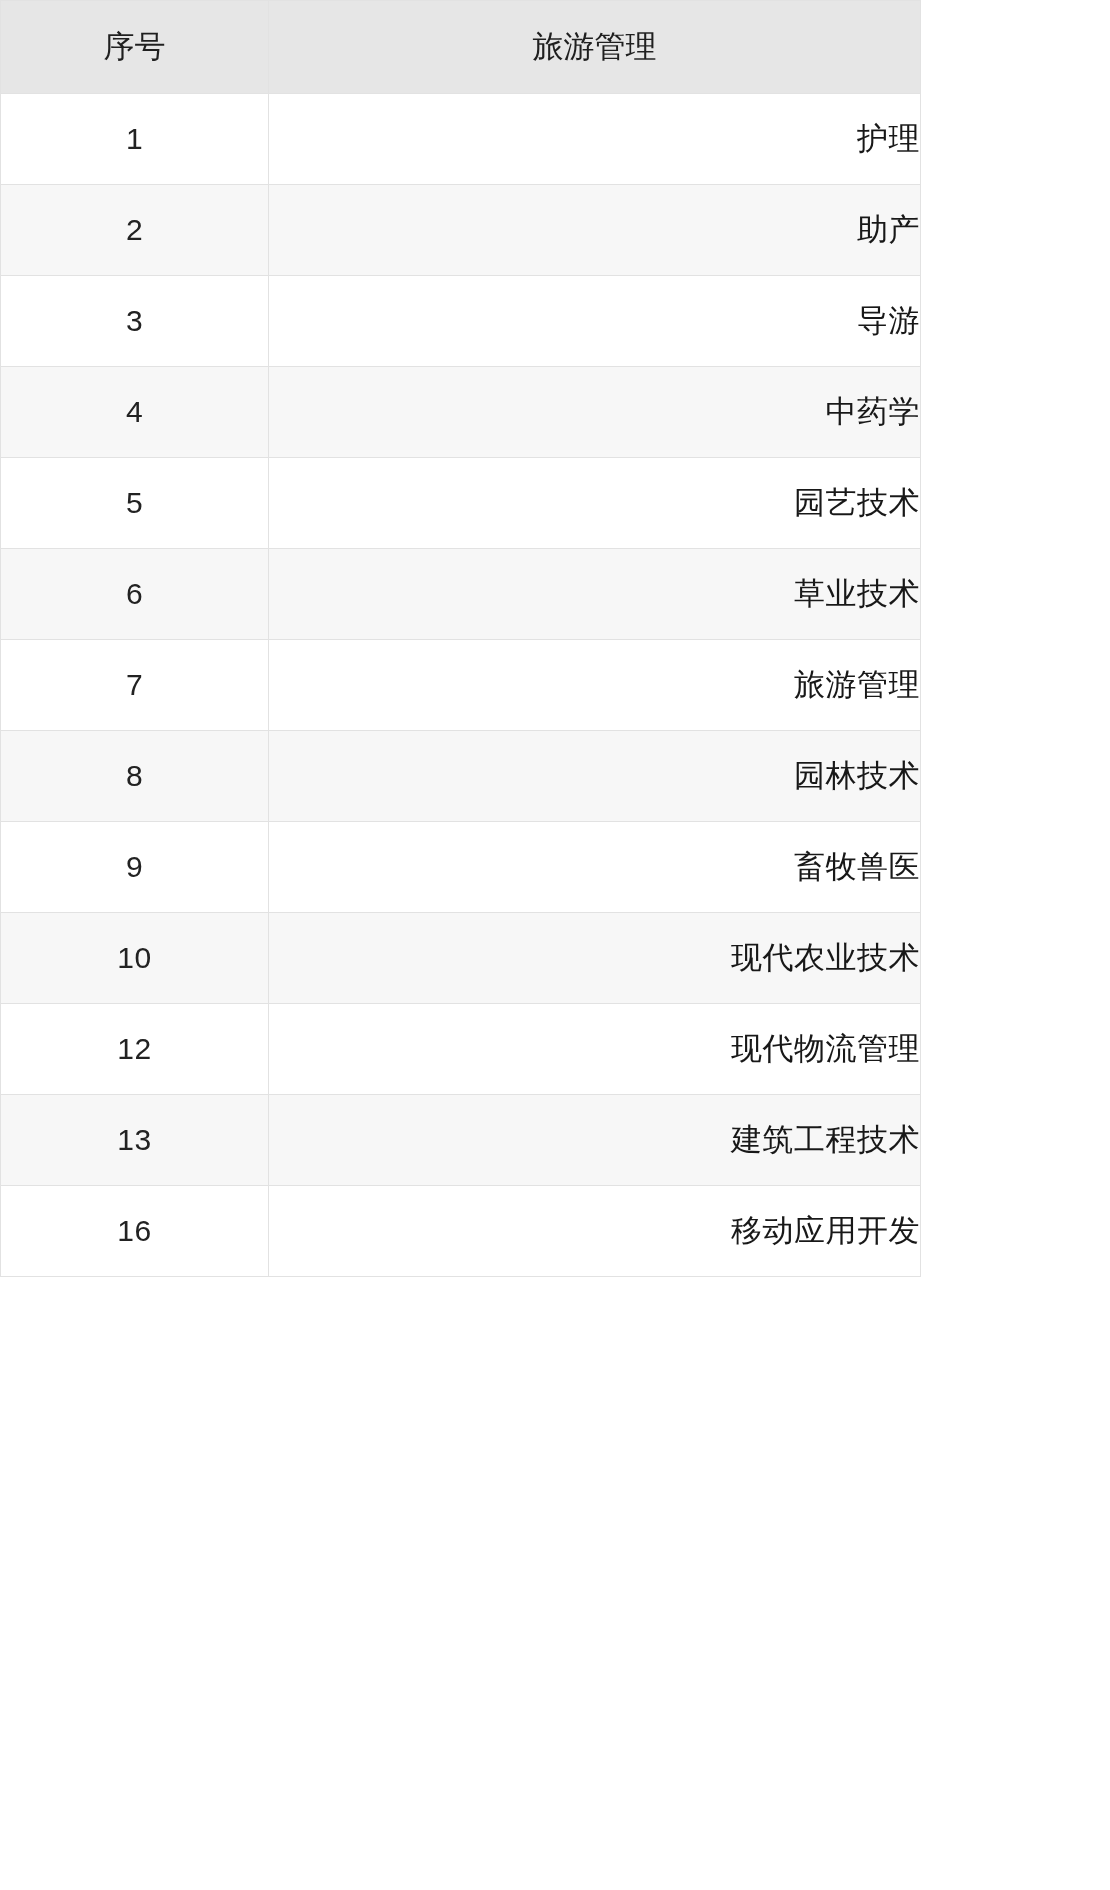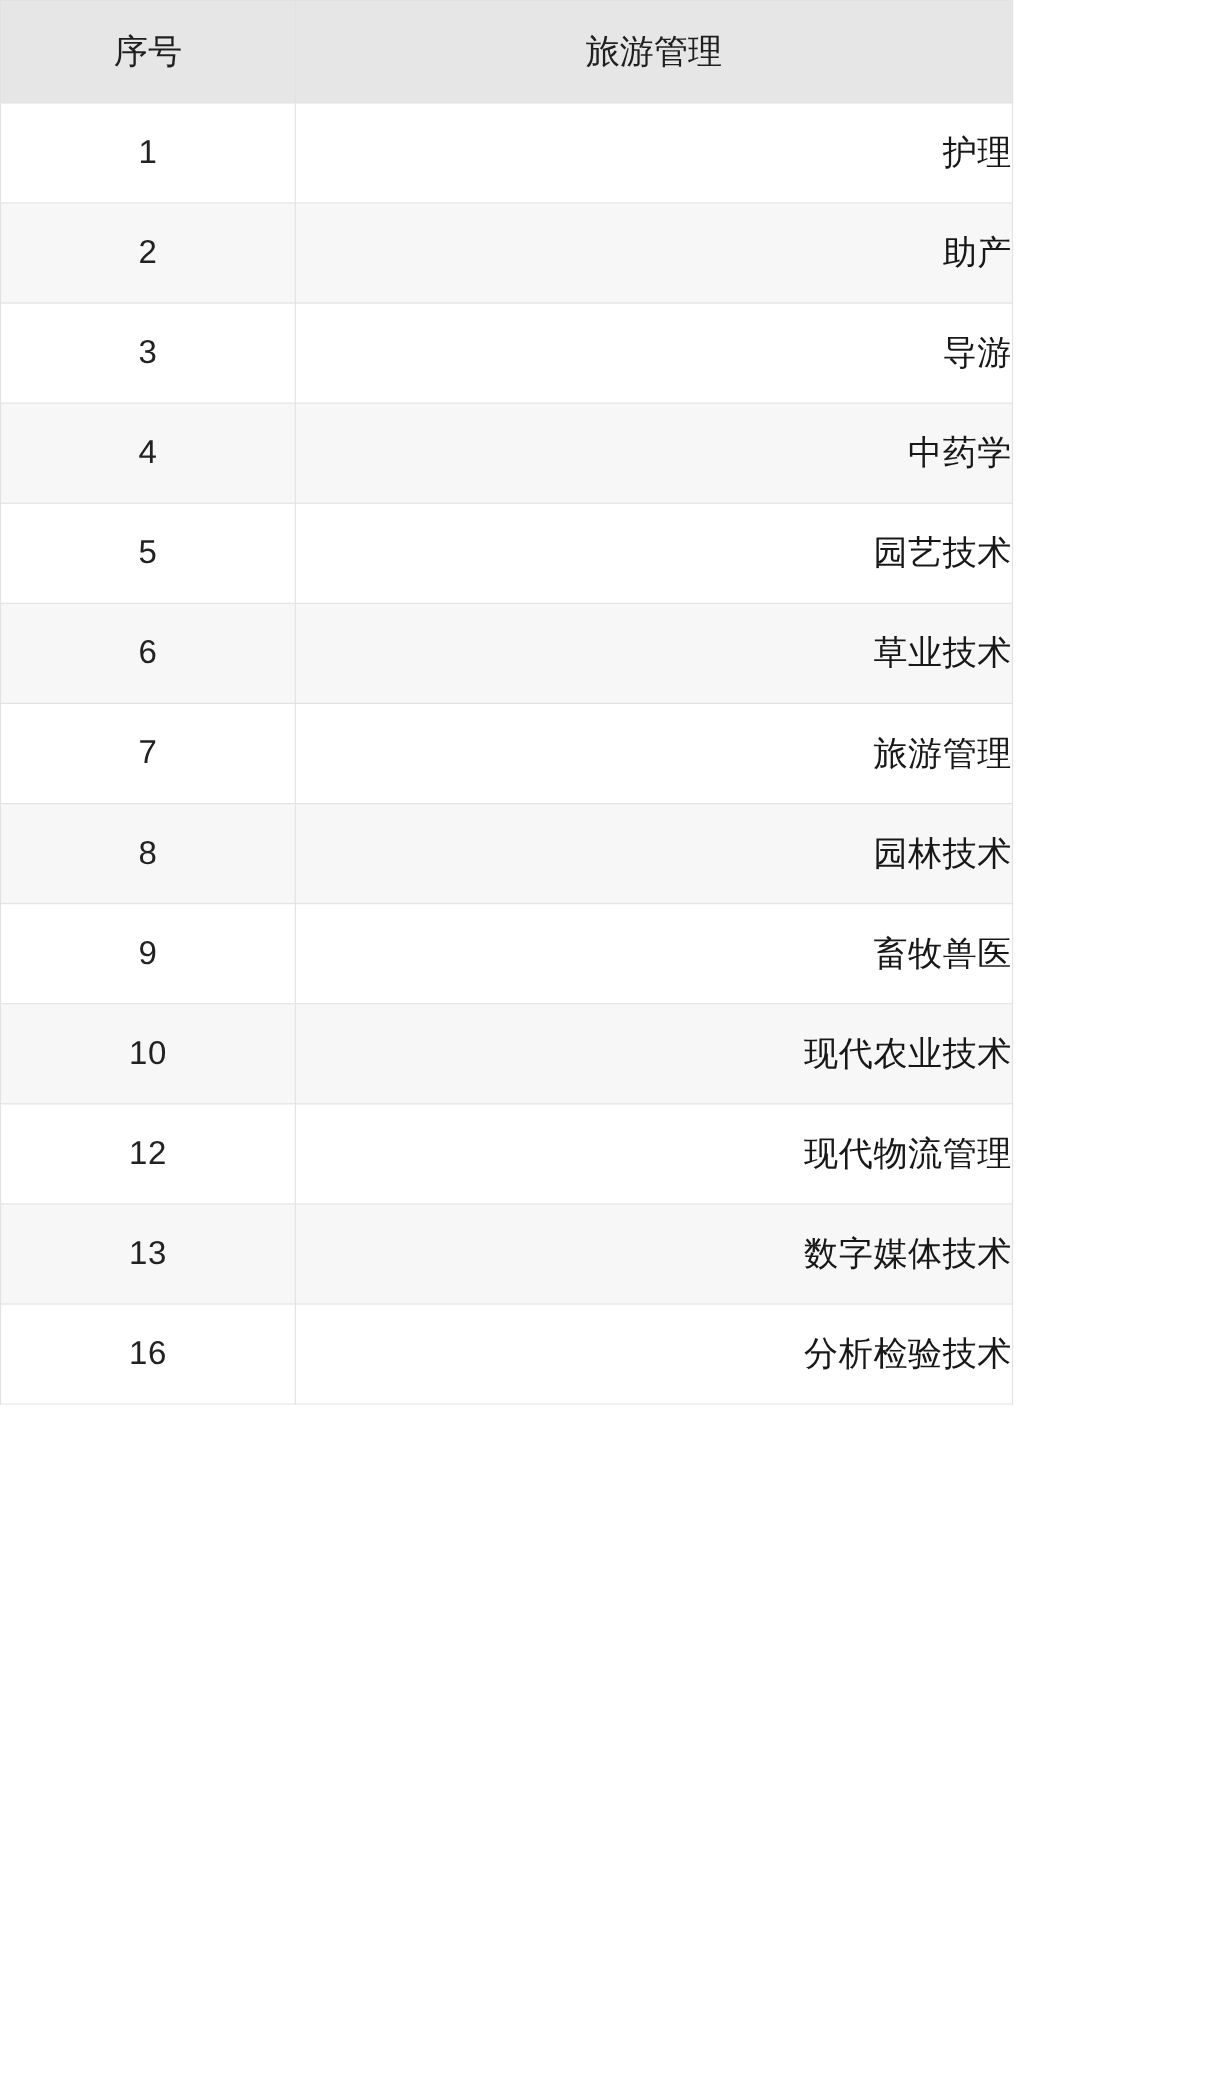--- a/index.html
+++ b/index.html
@@ -134,21 +134,21 @@
       <tr>
         <td class="idx">10</td>
         <td class="name">现代农业技术</td>
       </tr>
       <tr>
         <td class="idx">12</td>
         <td class="name">现代物流管理</td>
       </tr>
       <tr>
         <td class="idx">13</td>
-        <td class="name">数字媒体技术</td>
+        <td class="name">建筑工程技术</td>
       </tr>
       <tr>
         <td class="idx">16</td>
-        <td class="name">分析检验技术</td>
+        <td class="name">移动应用开发</td>
       </tr>
     </tbody>
   </table>
 </div>
 
 </body></html>

